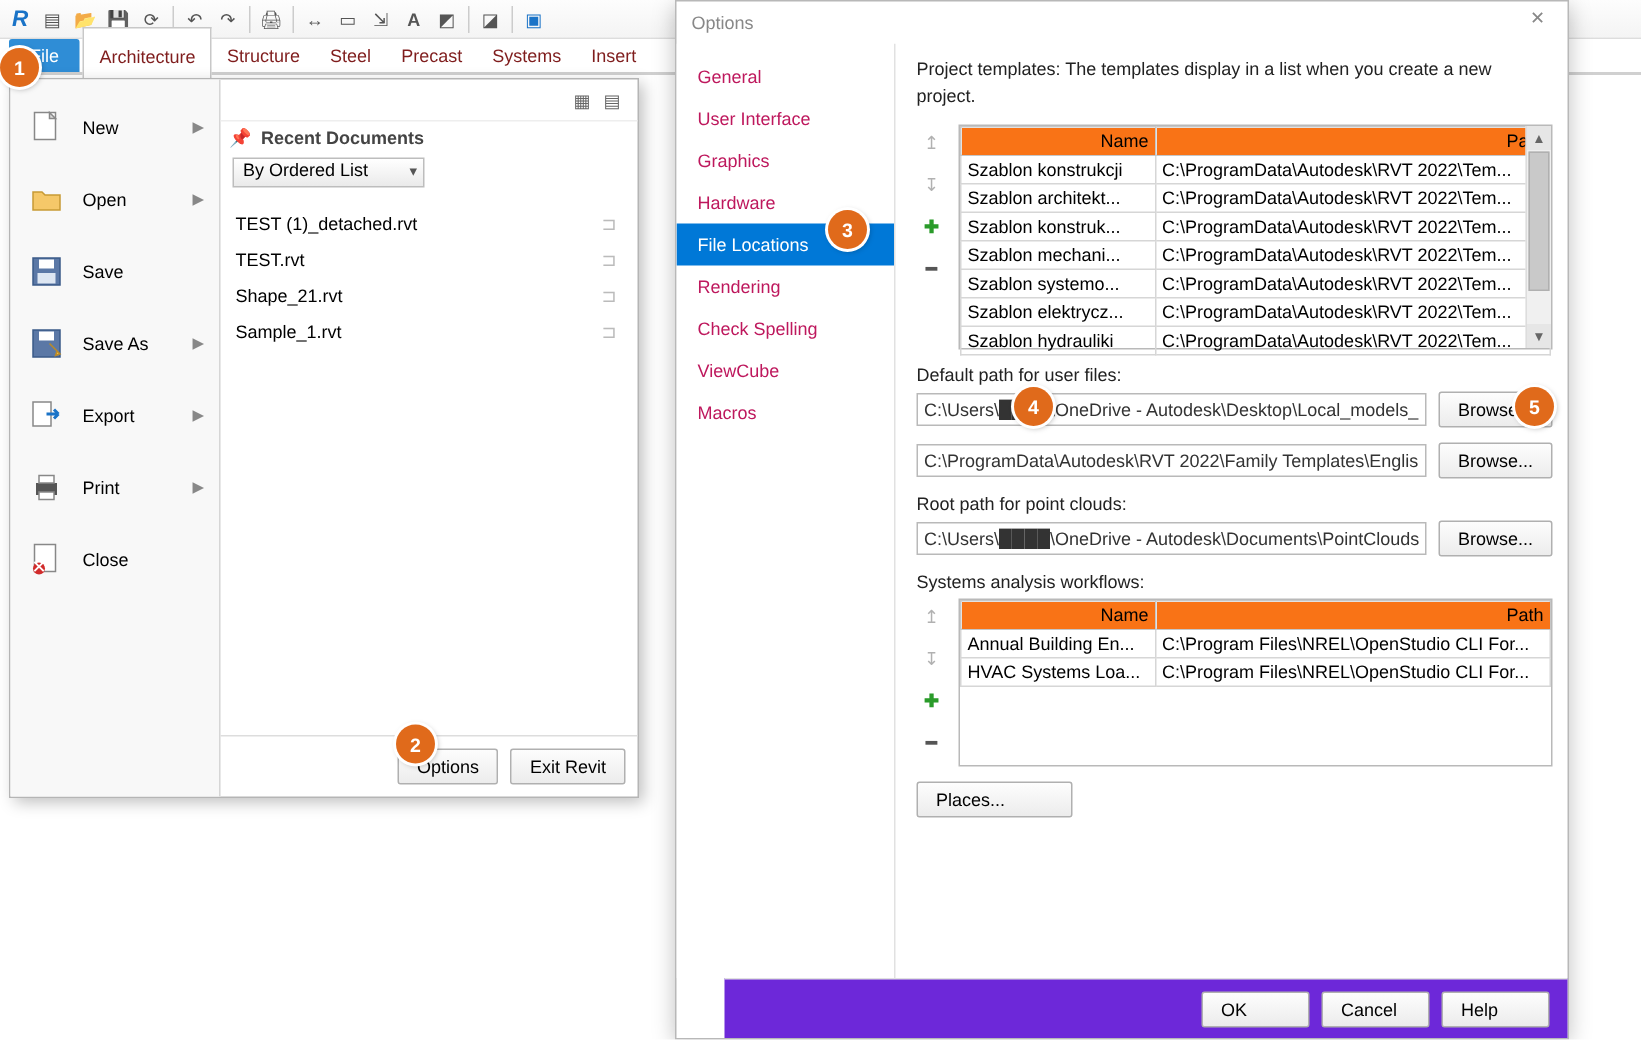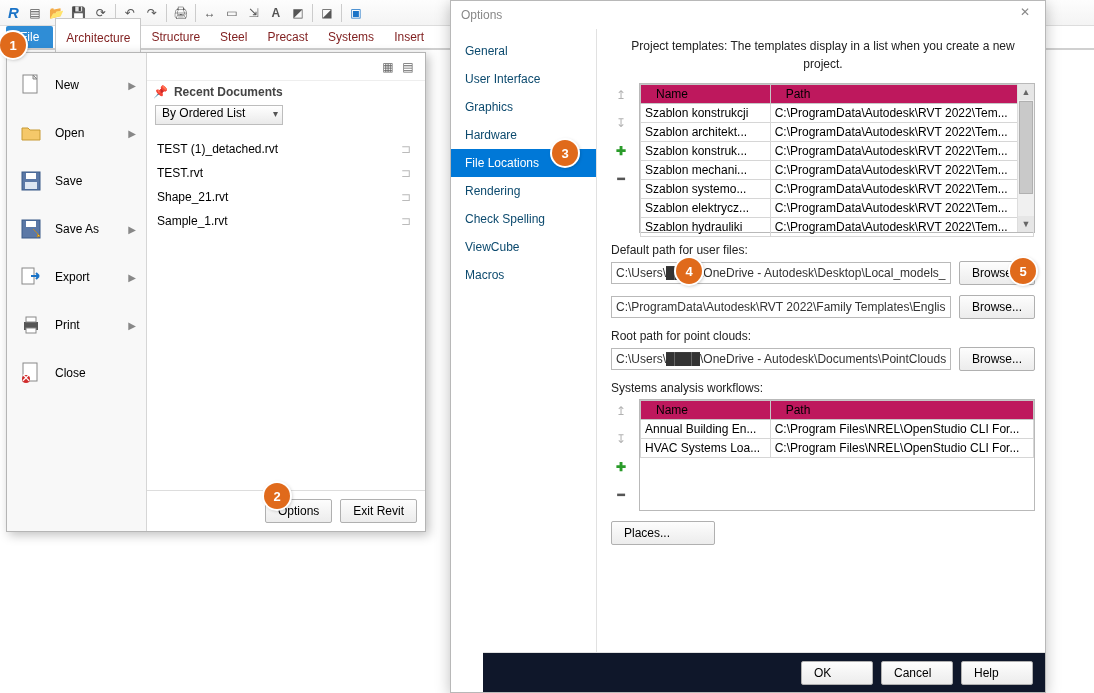--- a/index.html
+++ b/index.html
@@ -35,52 +35,52 @@
   .fm-footer { border-top:1px solid #ddd; padding:8px; display:flex; gap:8px; justify-content:flex-end; }
   .btn { height:24px; padding:0 12px; border:1px solid #b0b0b0; background:linear-gradient(#fdfdfd,#ececec); border-radius:2px; cursor:pointer; display:inline-flex; align-items:center;}
 
   
   .dialog { position:absolute; left:450px; top:0; width:596px; height:693px; background:#fff; border:1px solid #b8b8b8; box-shadow:0 3px 14px rgba(0,0,0,.25); display:flex; flex-direction:column; }
   .dialog-titlebar { height:28px; display:flex; align-items:center; padding:0 6px 0 10px; color:#888; }
   .dialog-titlebar .ttl { flex:1; }
   .dialog-titlebar .x { width:28px; height:20px; text-align:center; cursor:pointer; color:#888; }
   .dialog-body { flex:1; display:flex; overflow:hidden; }
   .opt-left { width:146px; border-right:1px solid #e1e1e1; padding:8px 0; background:#fff;}
-  .opt-item { padding:7px 14px; cursor:pointer; color:#0c4a6e;}
+  .opt-item { padding:7px 14px; cursor:pointer; color:#be185d;}
   .opt-item.active { background:#0078d7; color:#fff; }
   .opt-right { flex:1; padding:8px 10px 8px 14px; overflow:auto; }
-  .opt-right .caption { color:#222; margin-bottom:10px; line-height:1.5;text-align:center; }
+  .opt-right .caption { color:#222; margin-bottom:10px; line-height:1.5; }
   .section { margin-top:10px; }
   .field-label { margin-bottom:4px; color:#222; }
   .row { display:flex; gap:8px; align-items:center; margin-bottom:6px;}
   .path-input { flex:1; height:22px; border:1px solid #b9b9b9; padding:0 4px; background:#fff; color:#333; font-family:inherit; font-size:12px;}
   .browse { width:76px; }
 
   .template-area { display:flex; gap:6px; align-items:flex-start; }
   .side-tools { width:22px; display:flex; flex-direction:column; gap:8px; padding-top:2px;}
   .tool { width:20px; height:20px; display:flex; align-items:center; justify-content:center; cursor:pointer; color:#666; border:1px solid transparent;}
   .tool.disabled { opacity:.5; }
   .tool .plus { color:#2a9b2a; font-weight:bold; }
   .tool .minus { color:#555; font-weight:bold; }
 
   .grid-wrap { flex:1; border:1px solid #b9b9b9; position:relative; }
   .grid-wrap.tall { height:150px; }
   .grid-wrap.short { height:112px; }
   .grid { width:100%; border-collapse:collapse; }
-  .grid th { background:#be185d; border:1px solid #c6c6c6; font-weight:normal; padding:2px 15px; text-align:left; position:sticky; top:0;}
+  .grid th { background:#f97316; border:1px solid #c6c6c6; font-weight:normal; padding:2px 4px; text-align:right; position:sticky; top:0;}
   .grid td { border:1px solid #d6d6d6; padding:2px 4px; white-space:nowrap; overflow:hidden; text-overflow:ellipsis; max-width:0; }
   .grid td.name { width:33%; }
   .grid td.path { width:67%; }
   .vscroll { position:absolute; right:0; top:0; bottom:0; width:17px; background:#f0f0f0; border-left:1px solid #ddd;}
   .vscroll .arrow { height:16px; background:#e6e6e6; display:flex;align-items:center;justify-content:center;color:#666;font-size:9px;cursor:pointer;}
   .vscroll .track { position:absolute; top:16px; bottom:16px; left:0; right:0;}
   .vscroll .thumb { background:#c9c9c9; border:1px solid #b0b0b0; margin:1px;}
 
   .places { margin-top:10px; }
-  .dialog-footer { height:40px; border-top:1px solid #e1e1e1; display:flex; align-items:center; justify-content:flex-end; padding:0 12px; gap:8px; background:#0f172a;margin-left:32px;}
+  .dialog-footer { height:40px; border-top:1px solid #e1e1e1; display:flex; align-items:center; justify-content:flex-end; padding:0 12px; gap:8px; background:#6d28d9;margin-left:32px;}
 
   
   .marker { position:absolute; width:26px; height:26px; background:#e06a1b; color:#fff; border-radius:50%; display:flex; align-items:center; justify-content:center; font-weight:bold; font-size:13px; box-shadow:0 0 0 2px #fff, 1px 1px 4px rgba(0,0,0,.4); z-index:100; }
 
   svg { display:block; }
 </style>
 </head>
 <body>
 
 <div class="qat">

